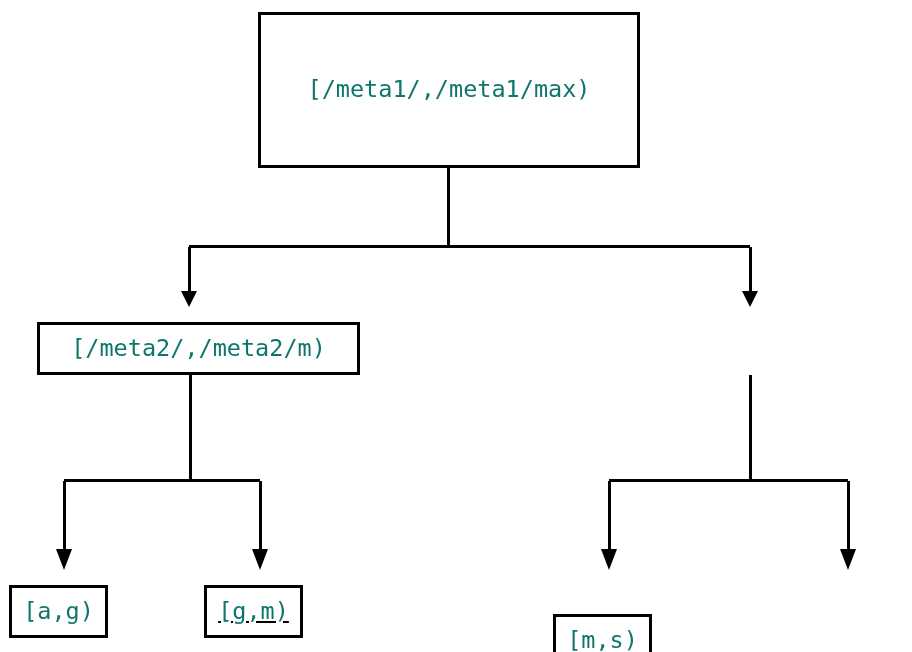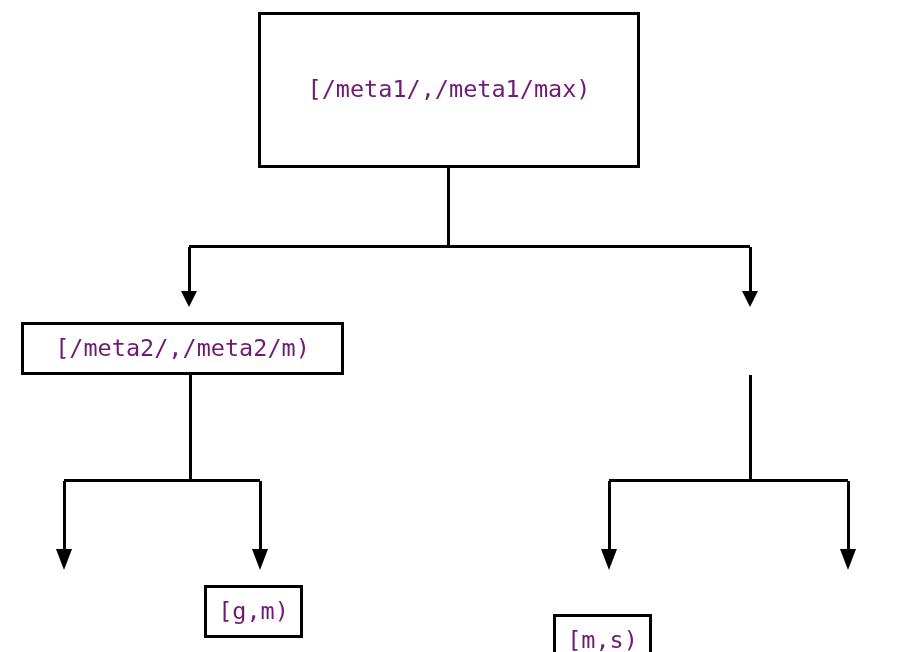--- a/index.html
+++ b/index.html
@@ -30,36 +30,36 @@
     background: #ffffff;
     display: flex;
     align-items: center;
     justify-content: center;
     color: #000000;
     white-space: pre;
   }
   .node-label {
     display: block;
     line-height: 1;
-    color: #701a75;
+    color: #0f766e;
     white-space: pre;
   }
 
   
   #node-root {
     left: 258px;
     top: 12px;
     width: 382px;
     height: 156px;
   }
   #node-root .node-label { font-size: 23.5px; letter-spacing: 0px; }
 
   
   #node-mid-left {
-    left: 21px;
+    left: 37px;
     top: 322px;
     width: 323px;
     height: 53px;
   }
   #node-mid-right {
     left: 580px;
     top: 322px;
     width: 323px;
     height: 53px;
   }
@@ -71,20 +71,21 @@
     left: 9px;
     top: 585px;
     width: 99px;
     height: 53px;
   }
   #node-leaf-gm {
     left: 204px;
     top: 585px;
     width: 99px;
     height: 53px;
+    text-decoration: underline;
   }
   #node-leaf-ms {
     left: 553px;
     top: 614px;
     width: 99px;
     height: 53px;
   }
   #node-leaf-smax {
     left: 778px;
     top: 585px;
@@ -131,20 +132,23 @@
 
   <div class="tree-node" id="node-root">
     <span class="node-label">[/meta1/,/meta1/max)</span>
   </div>
 
   <div class="tree-node" id="node-mid-left">
     <span class="node-label">[/meta2/,/meta2/m)</span>
   </div>
 
 
+  <div class="tree-node" id="node-leaf-ag">
+    <span class="node-label">[a,g)</span>
+  </div>
 
   <div class="tree-node" id="node-leaf-gm">
     <span class="node-label">[g,m)</span>
   </div>
 
   <div class="tree-node" id="node-leaf-ms">
     <span class="node-label">[m,s)</span>
   </div>
 
 

